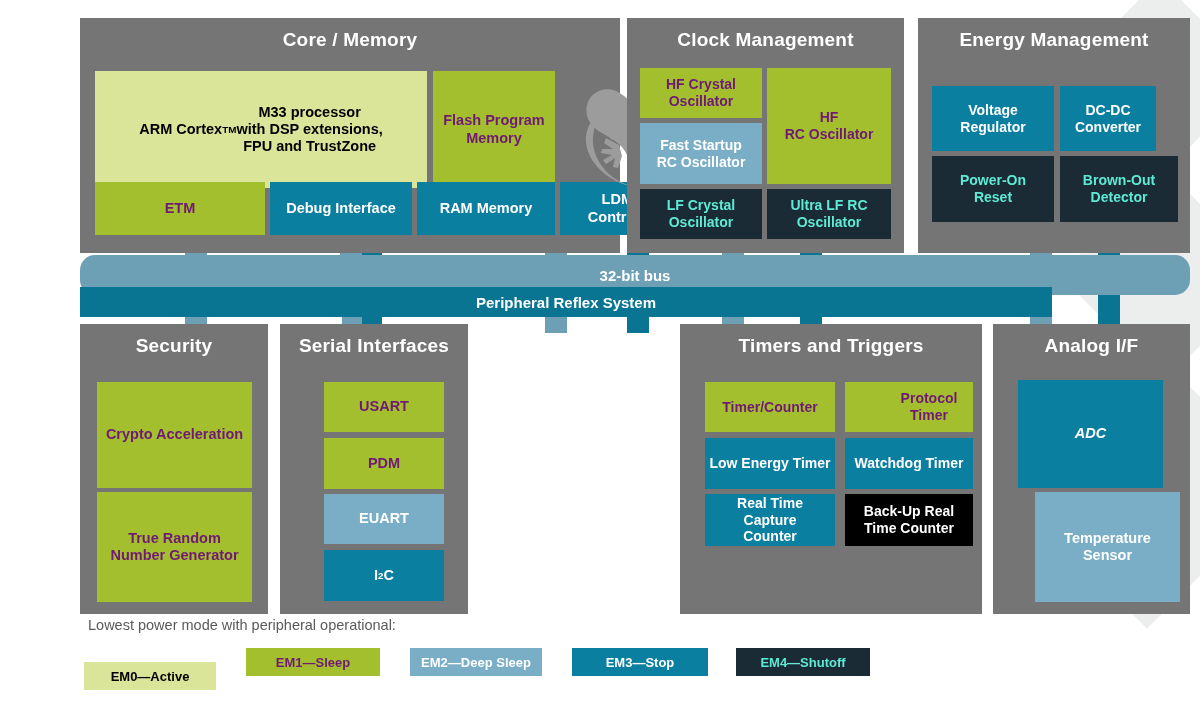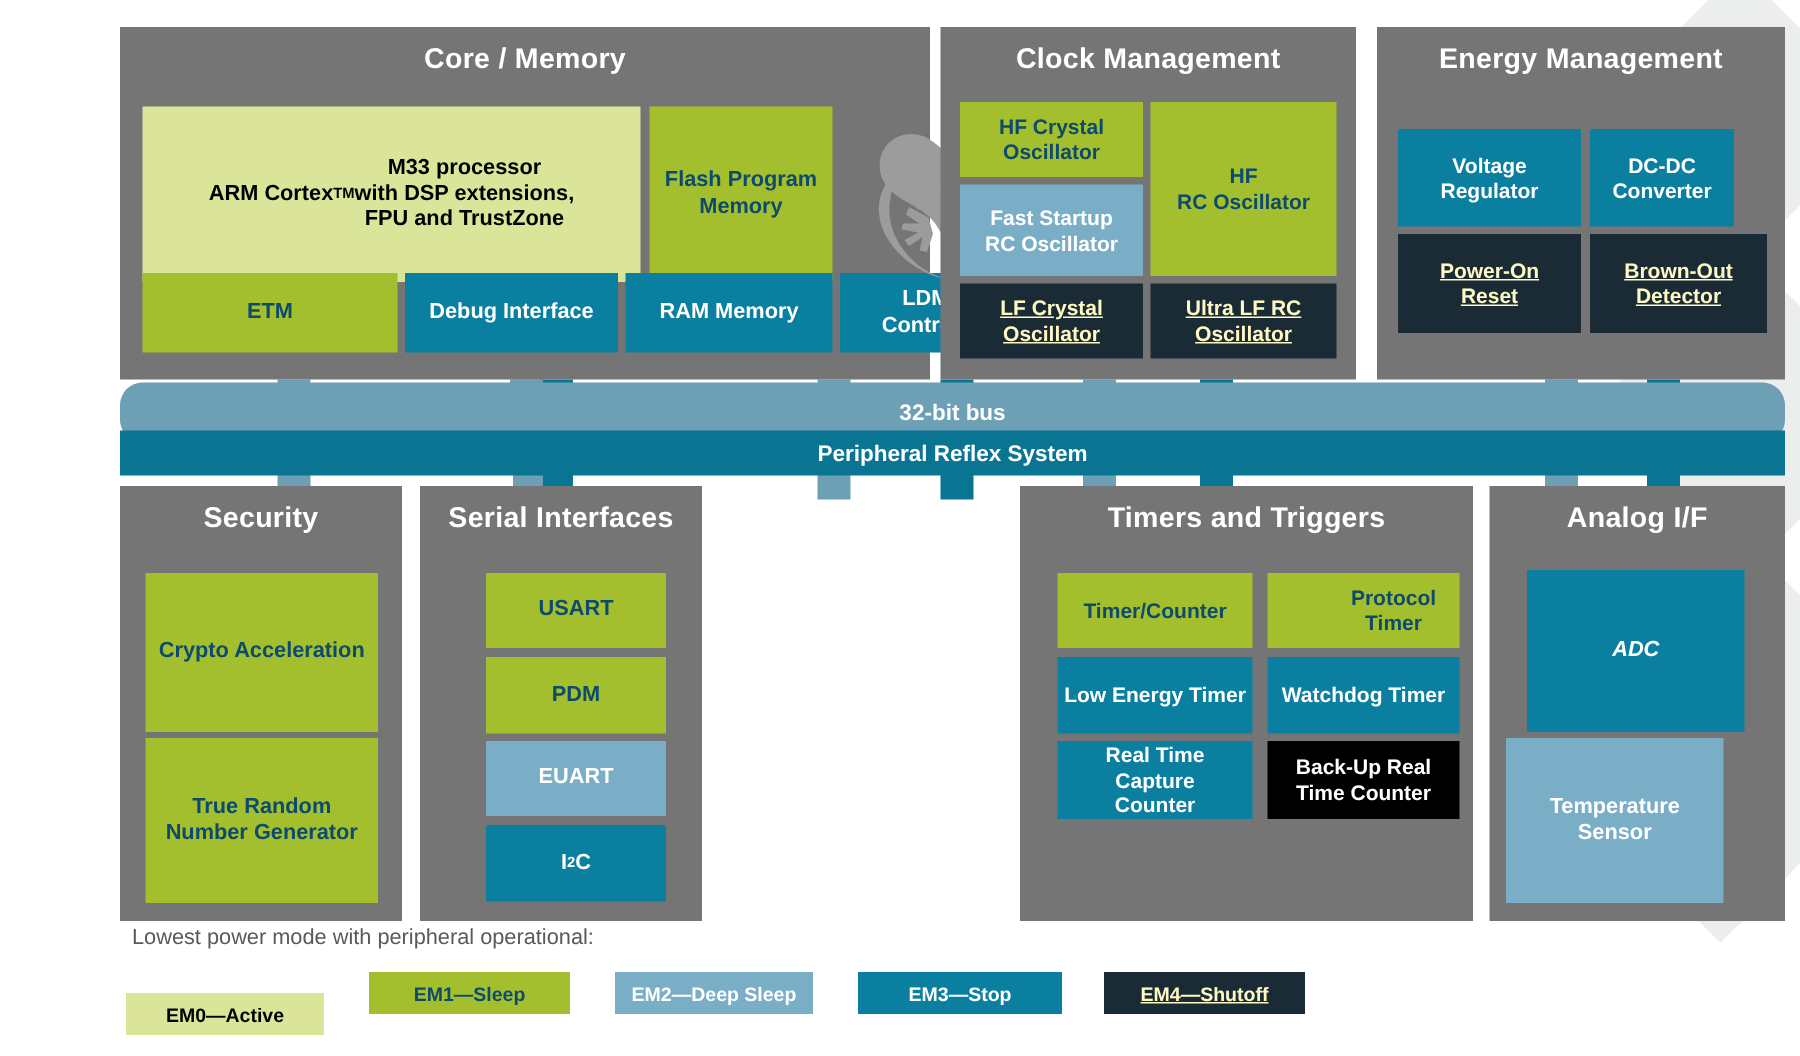--- a/index.html
+++ b/index.html
@@ -25,24 +25,24 @@
     padding-top:12px;
   }
 
   .blk{
     position:absolute;box-sizing:border-box;display:flex;
     align-items:center;justify-content:center;text-align:center;
     font-weight:bold;line-height:1.18;padding:2px 4px;
   }
   
   .em0{background:#dbe59a;color:#000000;}
-  .em1{background:#a4bf2e;color:#0c4a6e;}
+  .em1{background:#a4bf2e;color:#701a75;}
   .em2{background:#79aec6;color:#ffffff;}
   .em3{background:#0a7fa0;color:#ffffff;}
-  .em4{background:#1b2b36;color:#fef9c3;text-decoration:underline;}
+  .em4{background:#1b2b36;color:#5eead4;}
   .em4b{background:#000000;color:#ffffff;}
 
   
   .bus{position:absolute;display:flex;align-items:center;justify-content:center;
        color:#ffffff;font-weight:bold;font-size:15px;z-index:3;}
   .bus.light{background:#6d9fb5;}
   .bus.dark{background:#0a7493;}
   .stub{position:absolute;z-index:1;}
   .stub.light{background:#6d9fb5;}
   .stub.dark{background:#0a7493;}
@@ -141,21 +141,21 @@
   <div class="stub dark" style="left:627px;top:253px;width:22px;height:80px;"></div>
   <div class="stub light" style="left:722px;top:253px;width:22px;height:80px;"></div>
   <div class="stub dark" style="left:800px;top:253px;width:22px;height:80px;"></div>
   <div class="stub light" style="left:1030px;top:253px;width:22px;height:80px;"></div>
   <div class="stub dark" style="left:1098px;top:253px;width:22px;height:80px;"></div>
 
   <div class="bus light" style="left:80px;top:255px;width:1110px;height:40px;border-radius:15px;">
     <span>32-bit bus</span>
   </div>
 
-  <div class="bus dark" style="left:80px;top:287px;width:1110px;height:30px;">
+  <div class="bus dark" style="left:80px;top:287px;width:972px;height:30px;">
     <span>Peripheral Reflex System</span>
   </div>
 
   <div class="panel" style="left:80px;top:324px;width:188px;height:290px;">
     <div class="panel-title">Security</div>
 
     <div class="blk em1" style="left:17px;top:58px;width:155px;height:106px;font-size:14.5px;">Crypto Acceleration</div>
 
     <div class="blk em1" style="left:17px;top:168px;width:155px;height:110px;font-size:14.5px;">True Random<br>Number Generator</div>
   </div>
@@ -187,21 +187,21 @@
     <div class="blk em3" style="left:25px;top:170px;width:130px;height:52px;font-size:14px;">Real Time Capture<br>Counter</div>
 
     <div class="blk em4b" style="left:165px;top:170px;width:128px;height:52px;font-size:14px;">Back-Up Real<br>Time Counter</div>
   </div>
 
   <div class="panel" style="left:993px;top:324px;width:197px;height:290px;">
     <div class="panel-title">Analog I/F</div>
 
     <div class="blk em3" style="left:25px;top:56px;width:145px;height:108px;font-size:14.5px;font-style:italic;">ADC</div>
 
-    <div class="blk em2" style="left:11px;top:168px;width:145px;height:110px;font-size:14.5px;">Temperature Sensor</div>
+    <div class="blk em2" style="left:42px;top:168px;width:145px;height:110px;font-size:14.5px;">Temperature Sensor</div>
   </div>
 
   <div class="legend-caption">Lowest power mode with peripheral operational:</div>
 
   <div class="legend-item em0" style="left:84px;top:648px;width:132px;margin-top:14px;">EM0—Active</div>
 
   <div class="legend-item em1" style="left:246px;top:648px;width:134px;">EM1—Sleep</div>
 
   <div class="legend-item em2" style="left:410px;top:648px;width:132px;">EM2—Deep Sleep</div>
 

